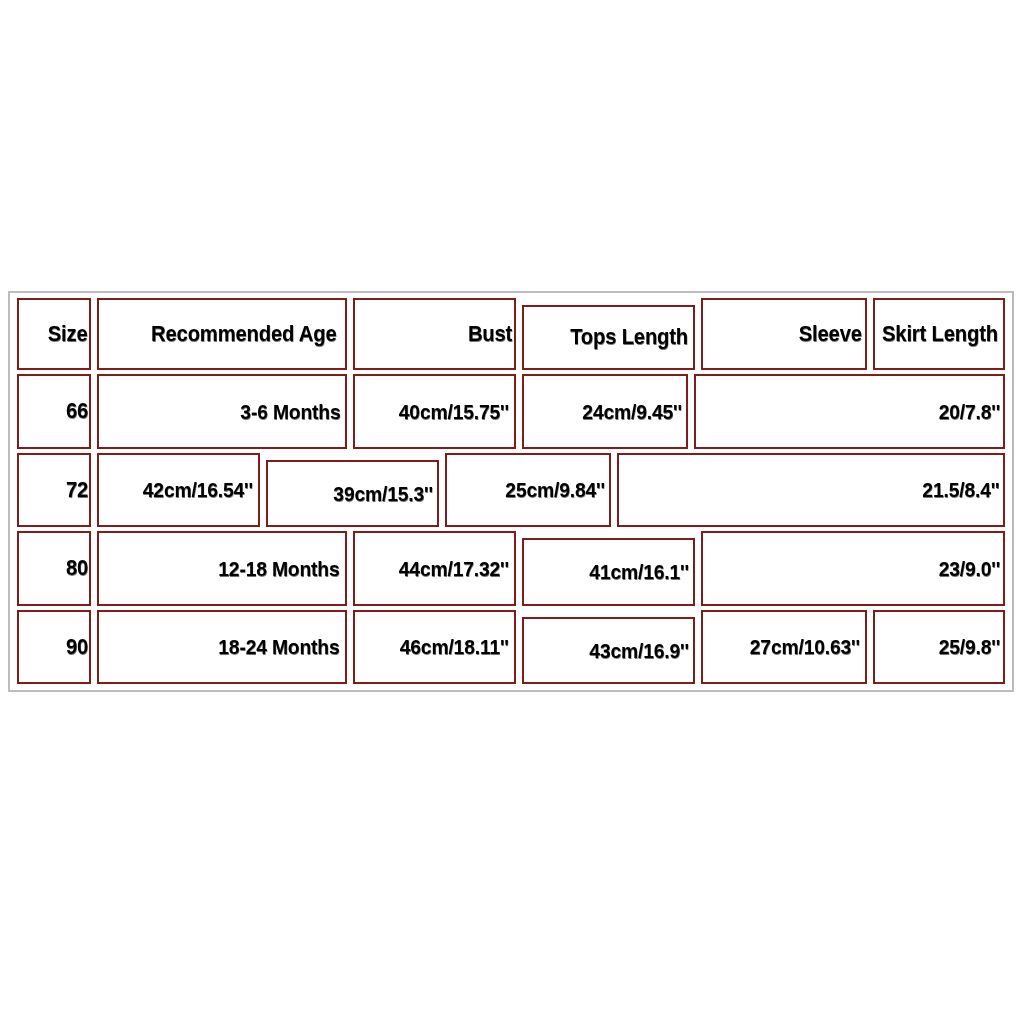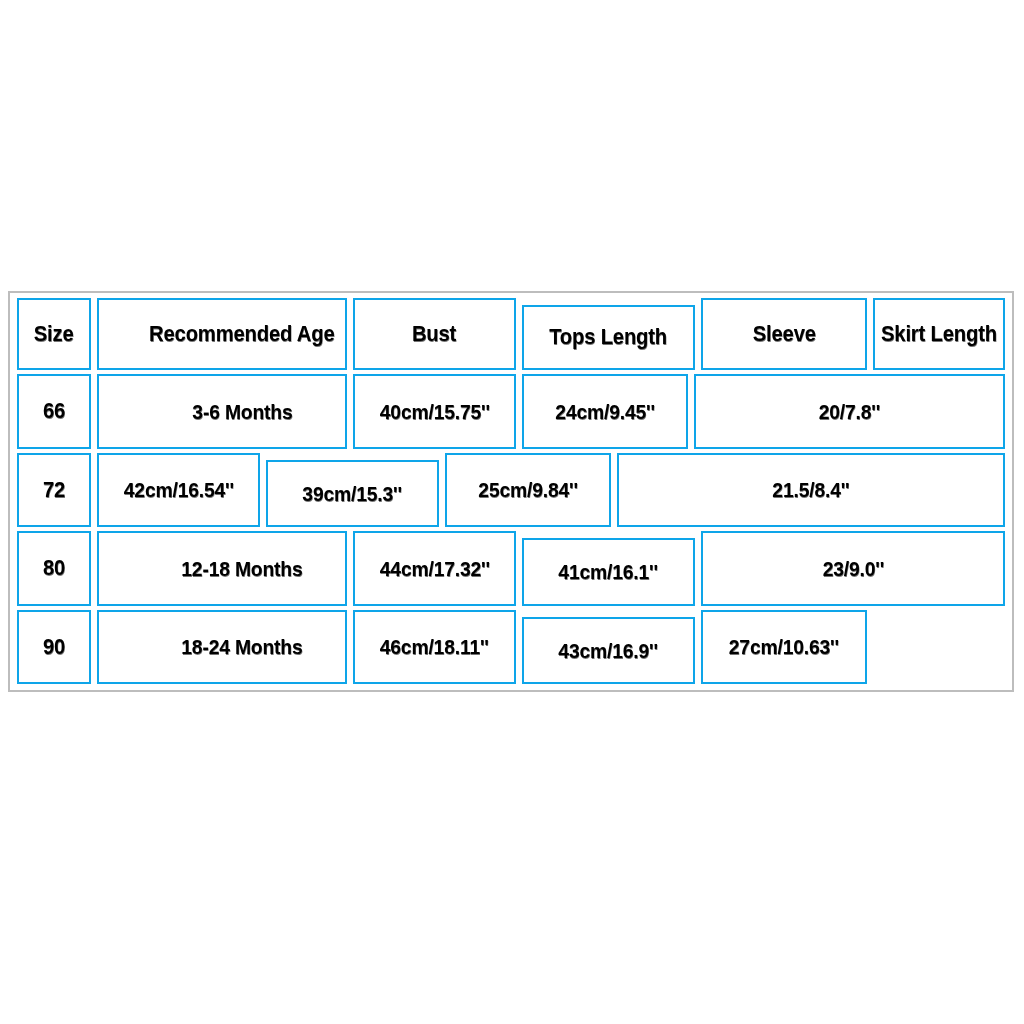--- a/index.html
+++ b/index.html
@@ -40,26 +40,26 @@
     display: flex;
     flex-direction: row;
     width: 100%;
     box-sizing: border-box;
   }
   .row.header-row { height: 76px; }
   .row.data-row  { flex: 1 1 0; }
 
   .cell {
     box-sizing: border-box;
-    border: 2px solid #0ea5e9;
+    border: 2px solid #7f1d1d;
     background: #ffffff;
     margin: 2px 3px;
     display: flex;
     align-items: center;
-    justify-content: center;
+    justify-content: flex-end;
     overflow: hidden;
     text-align: center;
   }
 
   
   .col-size   { width: 74px;  flex: 0 0 74px; }
   .col-age    { width: 250px; flex: 0 0 250px; padding-left: 40px; }
   .col-bust   { width: 163px; flex: 0 0 163px; }
   .col-tops   { width: 173px; flex: 0 0 173px; margin-top: 9px; }
   .col-sleeve { width: 166px; flex: 0 0 166px; }
@@ -175,16 +175,19 @@
       </div>
       <div class="cell col-bust">
         <span class="cell-text">46cm/18.11''</span>
       </div>
       <div class="cell col-tops">
         <span class="cell-text">43cm/16.9''</span>
       </div>
       <div class="cell col-sleeve">
         <span class="cell-text">27cm/10.63''</span>
       </div>
+      <div class="cell col-skirt">
+        <span class="cell-text">25/9.8''</span>
+      </div>
     </div>
 
   </div>
 </div>
 
 </body></html>

